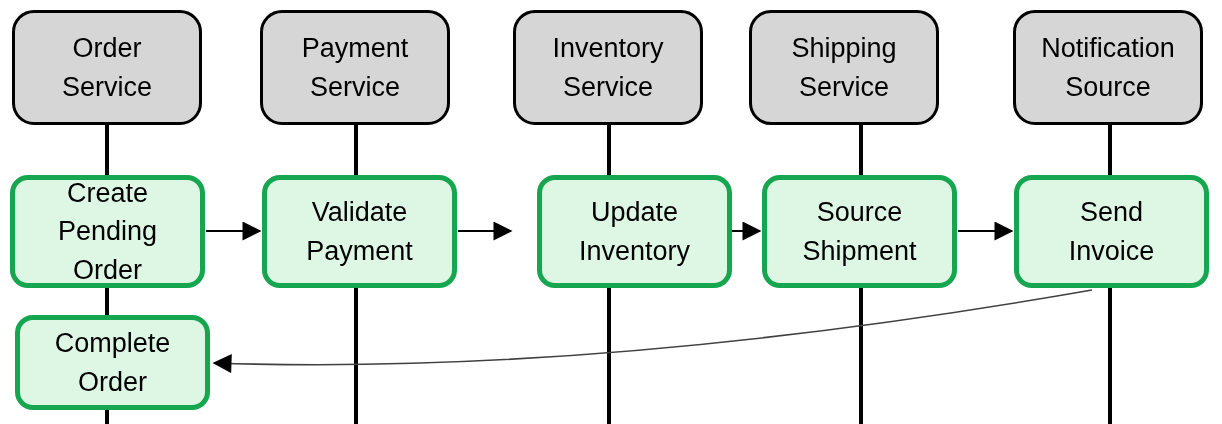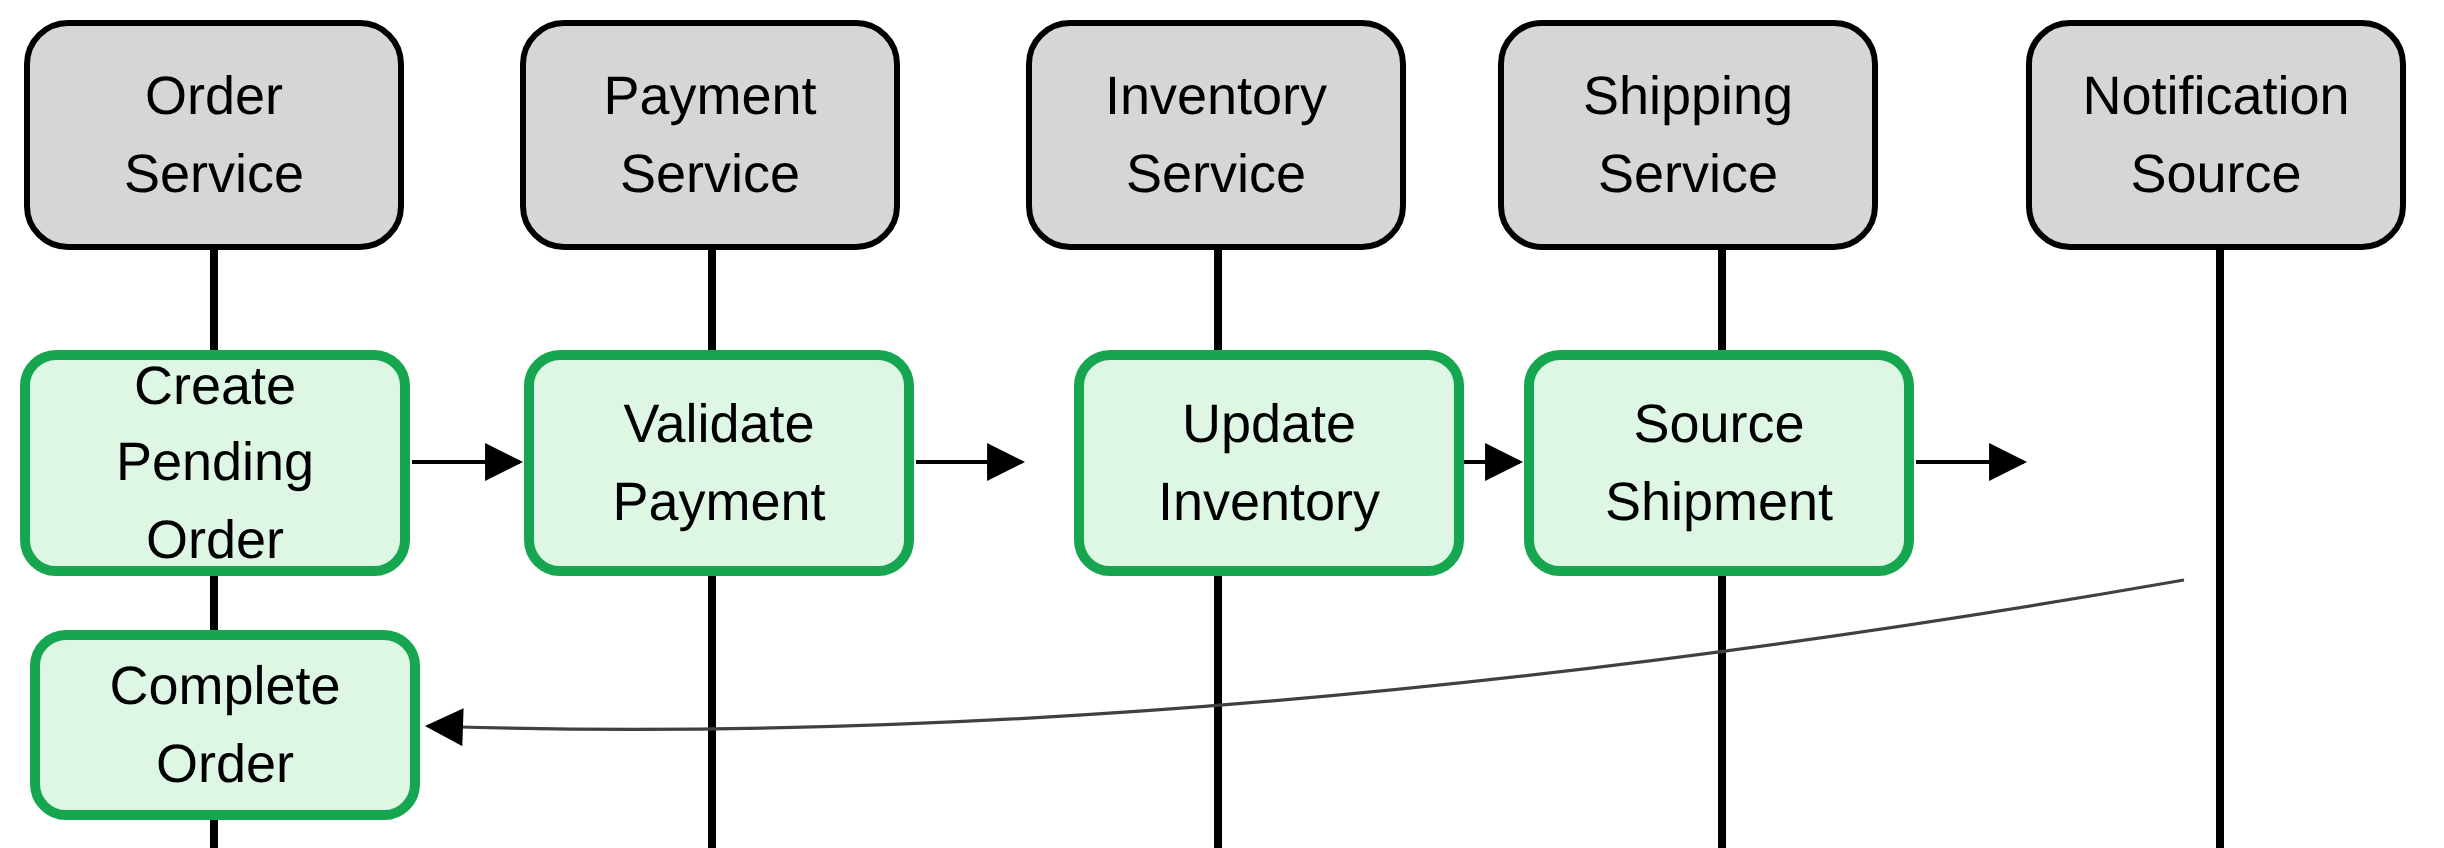--- a/index.html
+++ b/index.html
@@ -112,17 +112,19 @@
 
   <div class="box step" style="left:10px">Create
 Pending
 Order</div>
   <div class="box step" style="left:262px">Validate
 Payment</div>
   <div class="box step" style="left:537px">Update
 Inventory</div>
   <div class="box step" style="left:762px">Source
 Shipment</div>
+  <div class="box step" style="left:1014px">Send
+Invoice</div>
 
   <div class="box step return-step" style="left:15px">Complete
 Order</div>
 
 </div>
 
 </body></html>

